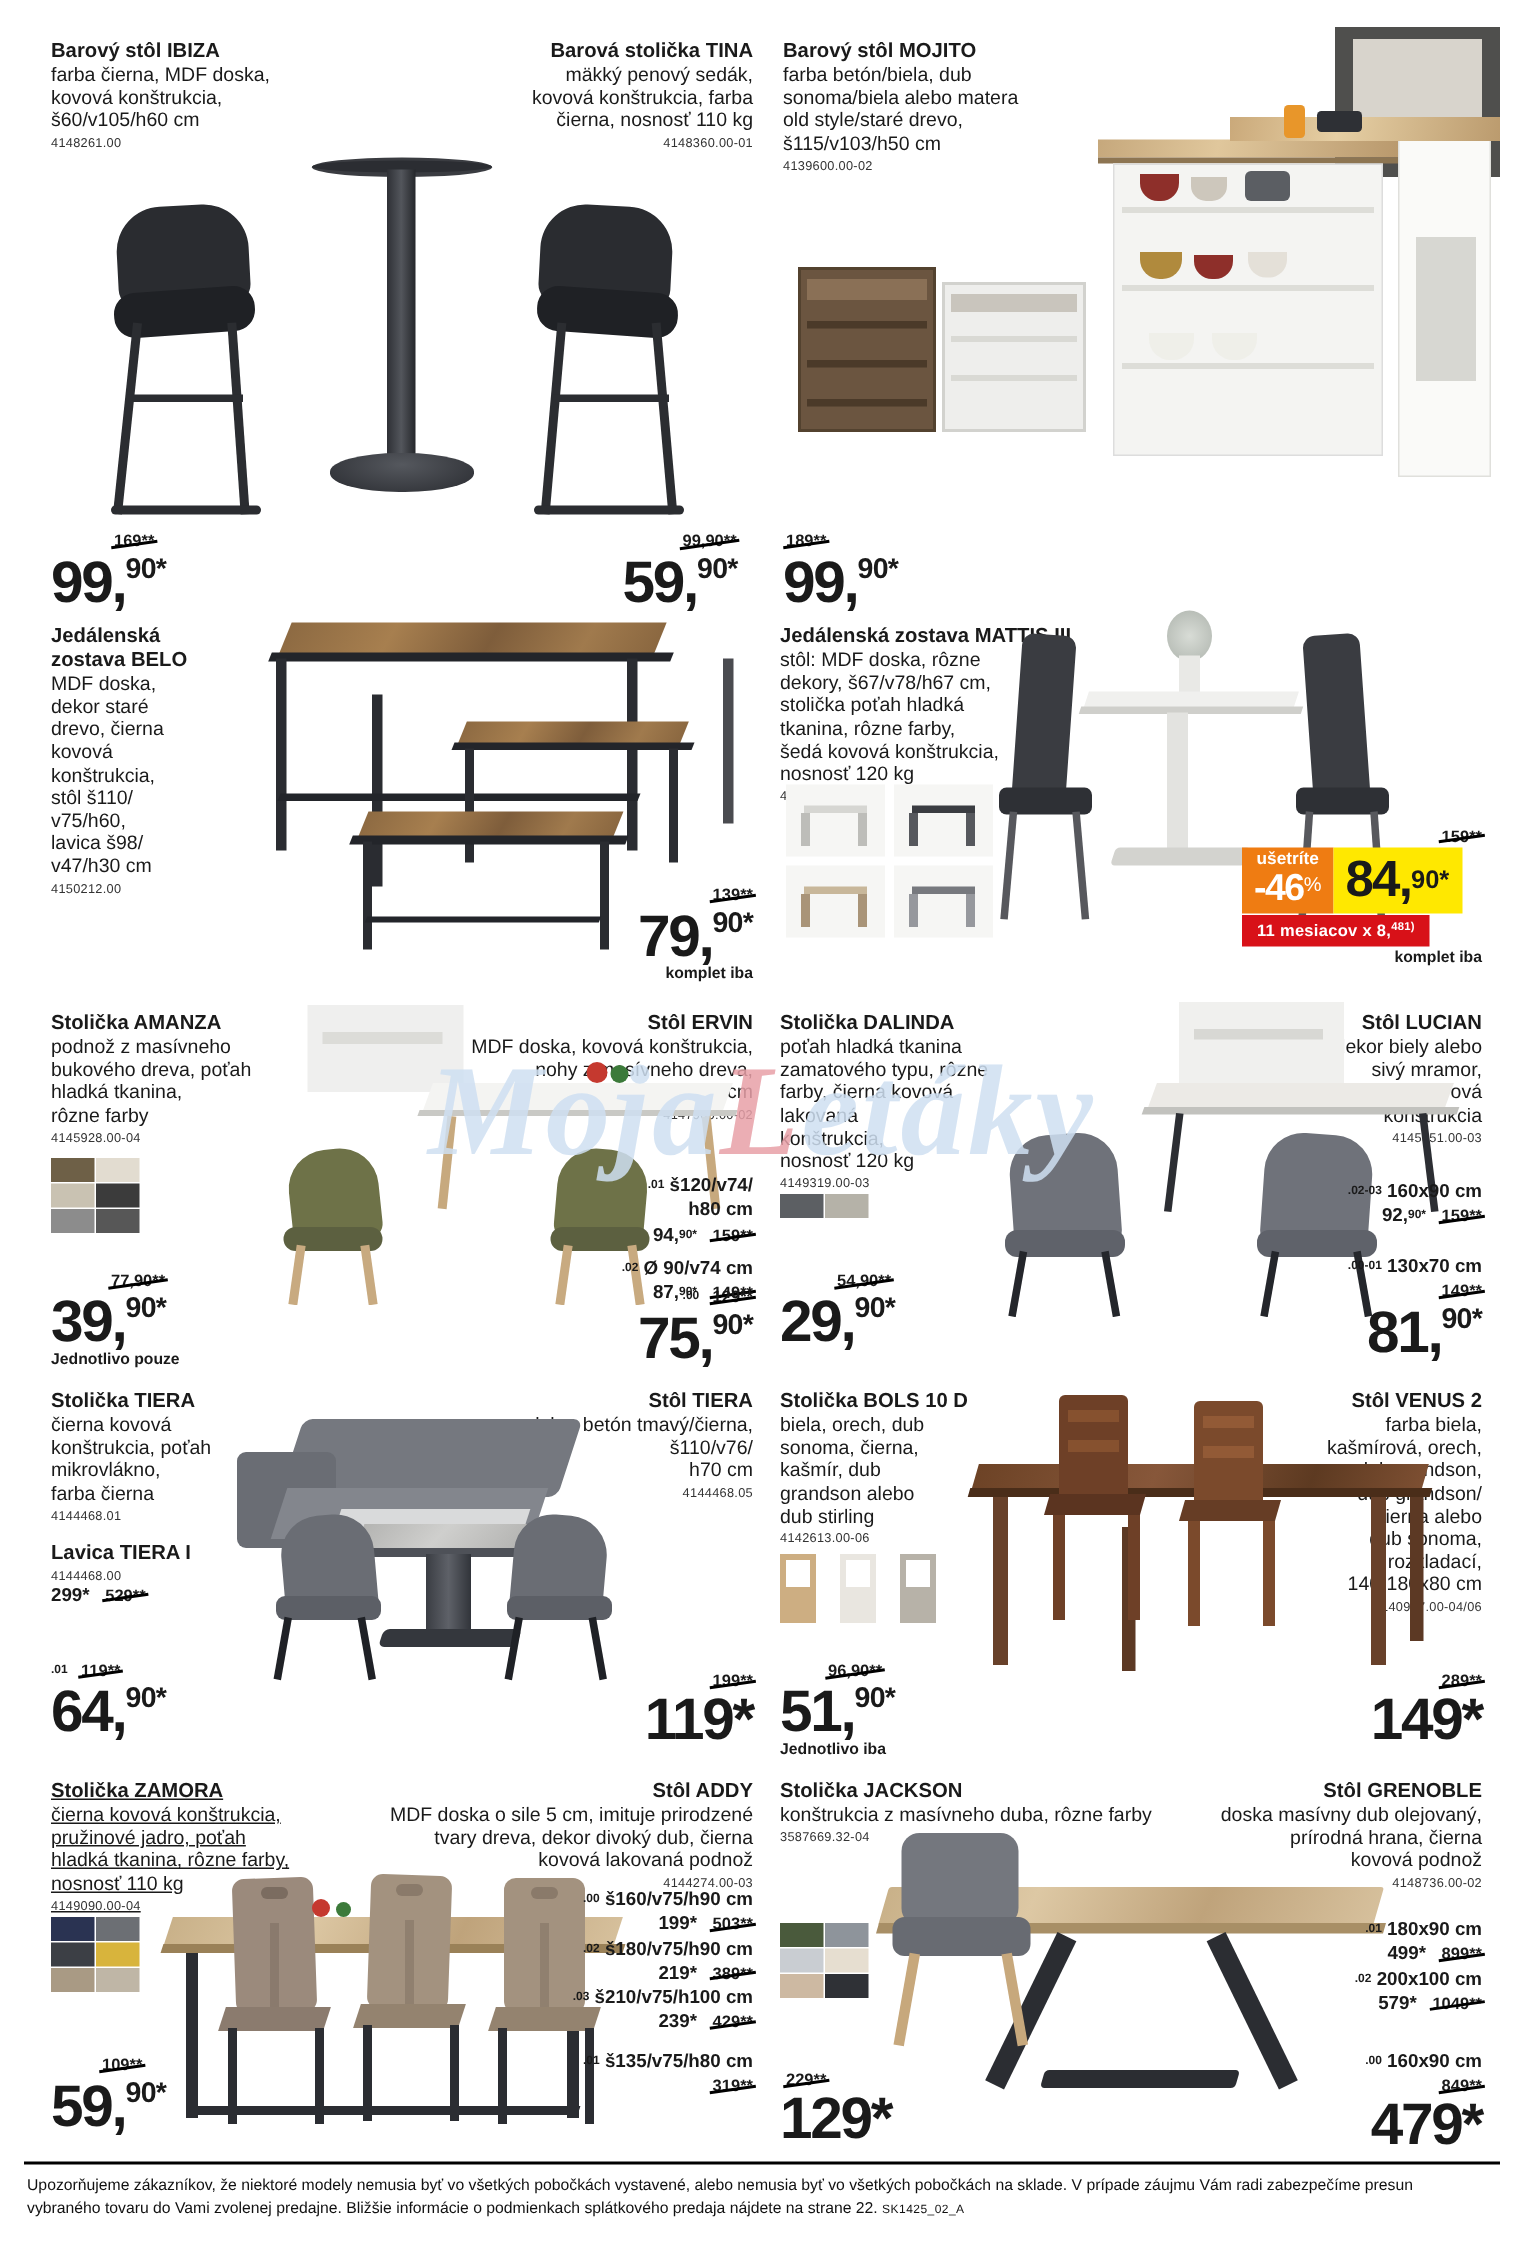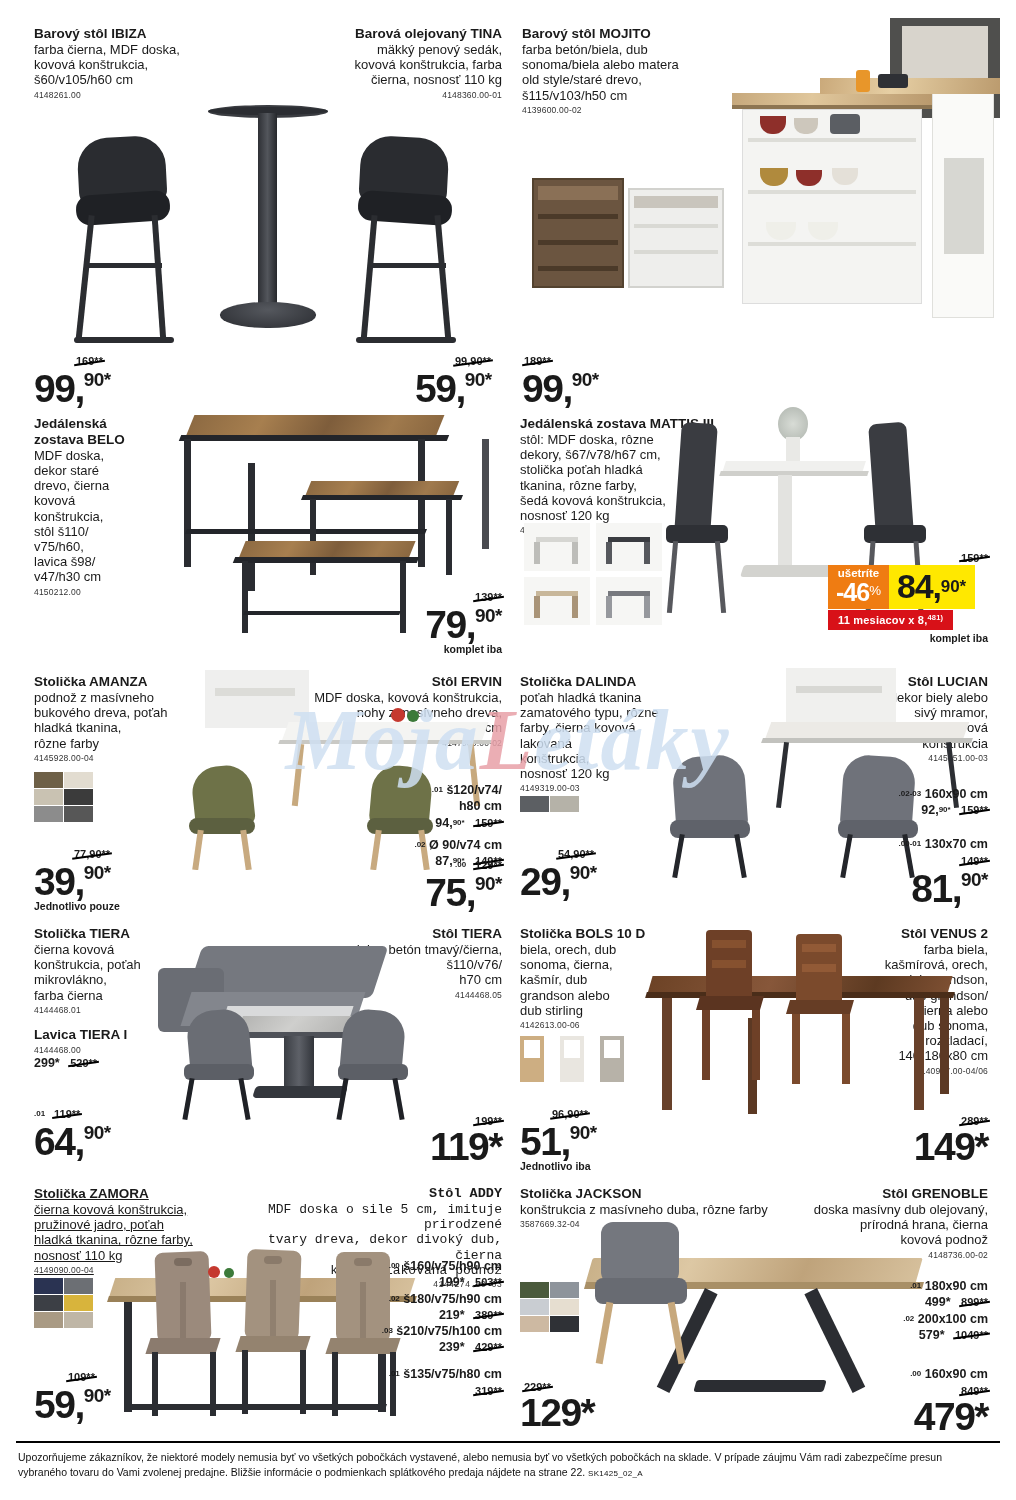--- a/index.html
+++ b/index.html
@@ -93,21 +93,21 @@
 
   <div class="cell la" style="left:34px; top:26px; width:215px;">
     <div class="ttl">Barový stôl IBIZA</div>
     <div class="desc" style="white-space:pre-line;">farba čierna, MDF doska,
 kovová konštrukcia,
 š60/v105/h60 cm</div>
     <div class="code">4148261.00</div>
   </div>
 
   <div class="cell ra" style="left:270px; top:26px; width:232px;">
-    <div class="ttl">Barová olejovaný TINA</div>
+    <div class="ttl">Barová stolička TINA</div>
     <div class="desc" style="white-space:pre-line;">mäkký penový sedák,
 kovová konštrukcia, farba
 čierna, nosnosť 110 kg</div>
     <div class="code">4148360.00-01</div>
   </div>
 
   <div class="cell la" style="left:522px; top:26px; width:250px;">
     <div class="ttl">Barový stôl MOJITO</div>
     <div class="desc" style="white-space:pre-line;">farba betón/biela, dub
 sonoma/biela alebo matera
@@ -571,21 +571,21 @@
   </div>
   <div class="sw" style="position:absolute; left:34px; top:1278px;">
     <i style="background:#2a3352"></i>
       <i style="background:#6c6f74"></i>
     <i style="background:#3c3f45"></i>
       <i style="background:#d8b43c"></i>
     <i style="background:#a99a84"></i>
       <i style="background:#bfb6a6"></i>
   </div>
 
-  <div class="cell ra" style="left:230px; top:1186px; width:272px;font-family:Liberation Mono, monospace;">
+  <div class="cell ra" style="left:230px; top:1186px; width:272px;">
     <div class="ttl">Stôl ADDY</div>
     <div class="desc" style="white-space:pre-line;">MDF doska o sile 5 cm, imituje prirodzené
 tvary dreva, dekor divoký dub, čierna
 kovová lakovaná podnož</div>
     <div class="code">4144274.00-03</div>
   </div>
 
   <div class="img" style="left:100px; top:1236px; width:380px; height:200px; overflow:hidden;">
     <div class="img oak" style="left:12px; top:42px; width:300px; height:20px; transform:skewX(-18deg);"></div>
     <div class="img" style="left:8px; top:60px; width:308px; height:6px; background:#9a8158; transform:skewX(-18deg);"></div>

